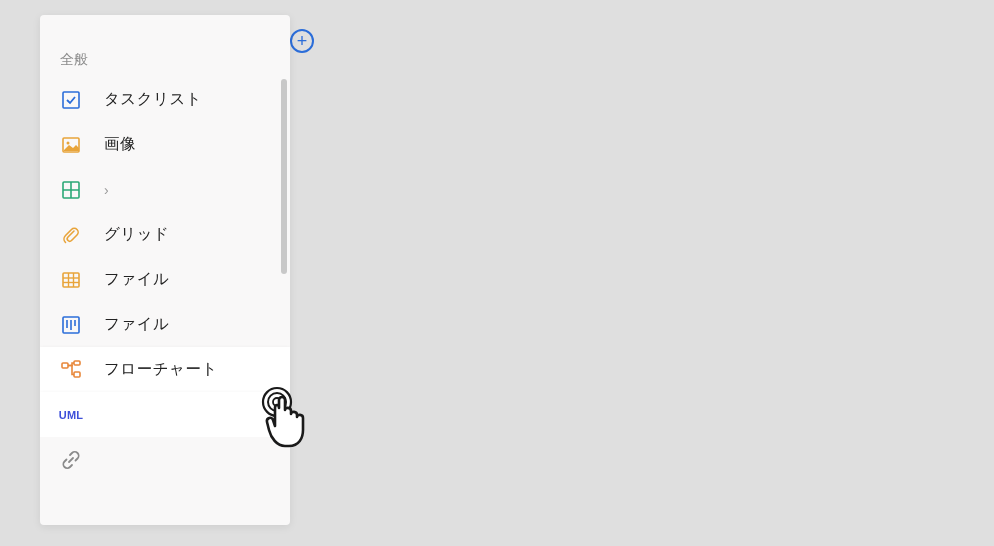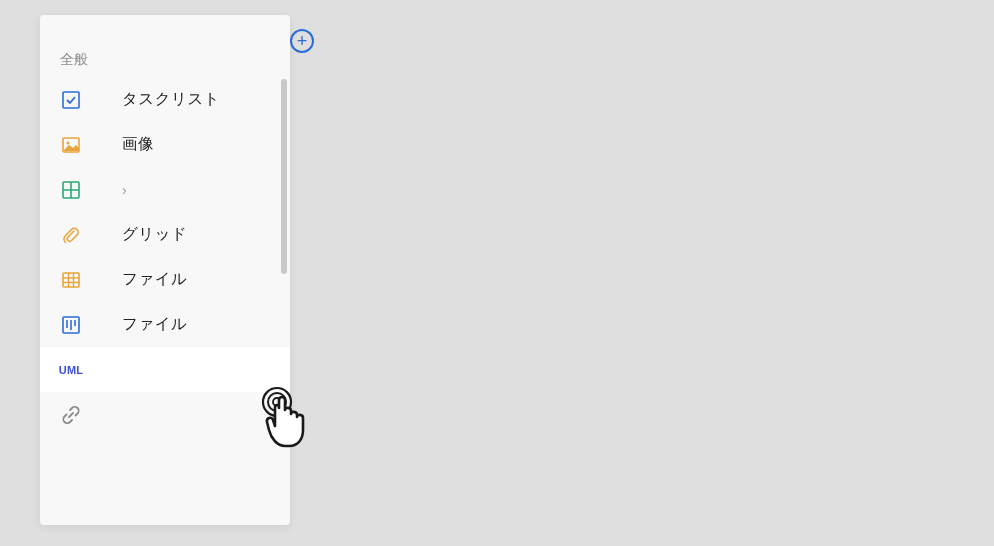--- a/index.html
+++ b/index.html
@@ -59,21 +59,21 @@
     position: relative;
     background: #f9f8f8;
   }
   .menu-item.highlighted {
     background: #ffffff;
     box-shadow: 0 1px 4px rgba(0,0,0,0.07);
   }
   .menu-icon {
     width: 22px;
     height: 22px;
-    margin-right: 40px;
+    margin-right: 22px;
     display: flex;
     align-items: center;
     justify-content: center;
     flex-shrink: 0;
   }
   .menu-label {
     flex: 1;
     font-size: 15.5px;
     color: #222;
     letter-spacing: 0.5px;
@@ -178,20 +178,32 @@
         <svg width="20" height="20" viewBox="0 0 20 20">
             <rect x="2" y="2" width="16" height="16" rx="1" fill="none" stroke="#2b6dd9" stroke-width="1.6"></rect>
             <line x1="6" y1="5" x2="6" y2="13" stroke="#2b6dd9" stroke-width="1.6"></line>
             <line x1="10" y1="5" x2="10" y2="15" stroke="#2b6dd9" stroke-width="1.6"></line>
             <line x1="14" y1="5" x2="14" y2="11" stroke="#2b6dd9" stroke-width="1.6"></line>
           </svg>
       </span>
       <span class="menu-label">ファイル</span>
     </div>
 
+    <div class="menu-item highlighted">
+      <span class="menu-icon">
+        <svg width="22" height="22" viewBox="0 0 22 22">
+            <rect x="2" y="4" width="6" height="5" rx="1" fill="none" stroke="#e8873a" stroke-width="1.6"></rect>
+            <rect x="14" y="2" width="6" height="4" rx="1" fill="none" stroke="#e8873a" stroke-width="1.6"></rect>
+            <rect x="14" y="13" width="6" height="5" rx="1" fill="none" stroke="#e8873a" stroke-width="1.6"></rect>
+            <path d="M8 6.5 L12 6.5 L12 4 L14 4" fill="none" stroke="#e8873a" stroke-width="1.6"></path>
+            <path d="M8 6.5 L12 6.5 L12 15.5 L14 15.5" fill="none" stroke="#e8873a" stroke-width="1.6"></path>
+          </svg>
+      </span>
+      <span class="menu-label">フローチャート</span>
+    </div>
 
     <div class="menu-item highlighted">
       <span class="menu-icon">
         <span class="uml-text">UML</span>
       </span>
     </div>
 
     <div class="menu-item">
       <span class="menu-icon">
         <svg width="20" height="20" viewBox="0 0 20 20">

